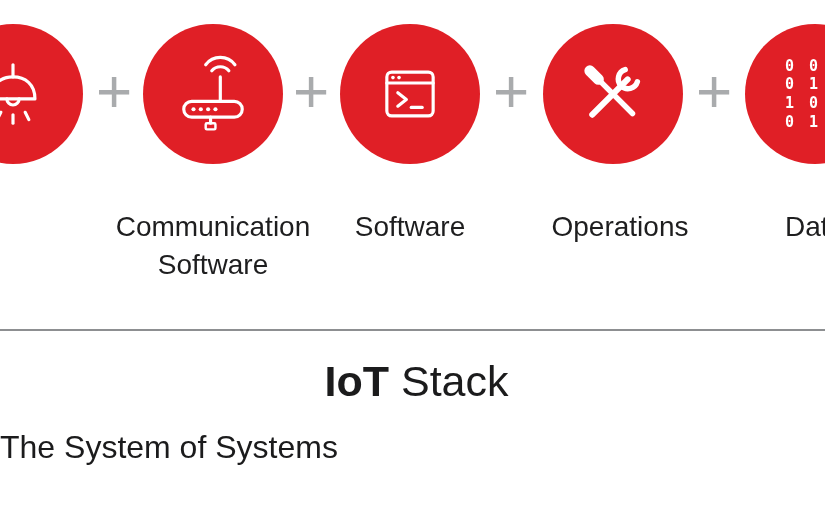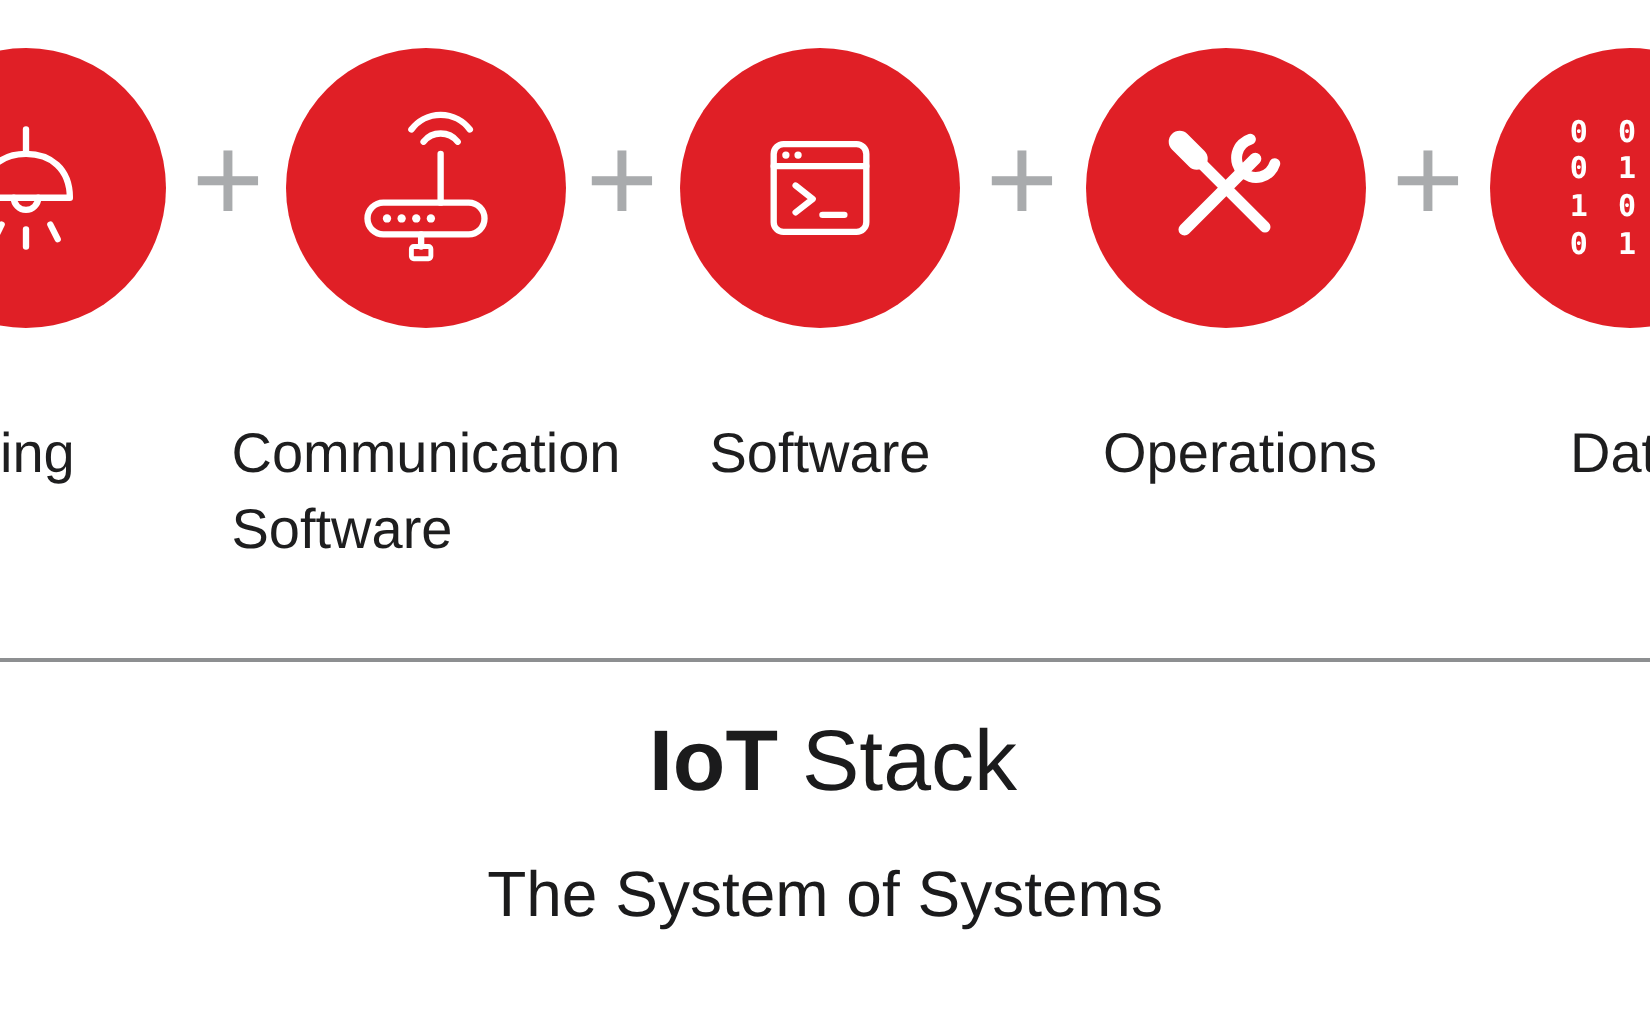--- a/index.html
+++ b/index.html
@@ -20,38 +20,38 @@
   .circle svg{width:78px;height:78px;display:block;}
   .plus{
     position:absolute;top:60px;
     transform:translateX(-50%);
     font-size:62px;font-weight:400;line-height:1;
     color:#a9abad;
   }
   .label{
     position:absolute;top:208px;
     font-size:28px;line-height:1.35;
-    color:#1e1e1f;text-align:left;white-space:nowrap;
+    color:#1e1e1f;text-align:center;white-space:nowrap;
   }
   .label.centered{transform:translateX(-50%);}
   .label.left-edge{left:0;text-align:left;}
   .divider{
     position:absolute;left:0;right:0;top:329px;
     height:2px;background:#8d8f91;border:none;margin:0;
   }
   .title{
     position:absolute;left:4px;width:100%;top:360px;
     text-align:center;font-size:43px;line-height:1;
     color:#1b1b1c;
   }
   .title .t-bold{font-weight:700;}
   .title .t-reg{font-weight:400;margin-left:12px;}
   .subtitle{
     position:absolute;left:0;width:100%;top:431px;
-    text-align:center;font-size:32px;font-weight:400;line-height:1;
+    font-size:32px;font-weight:400;line-height:1;
     color:#1b1b1c;
   }
   .binary{
     font-family:"DejaVu Sans Mono", monospace;
     color:#fff;font-size:15px;font-weight:700;
     line-height:1.25;letter-spacing:3px;text-align:center;
   }
   .icon-stroke{stroke:#fff;fill:none;stroke-width:2.6;stroke-linecap:round;stroke-linejoin:round;}
 </style>
 </head>
@@ -126,21 +126,20 @@
   <div class="circle" style="left:745px">
     <div class="binary">
       <div>0 0 1</div>
       <div>0 1 0</div>
       <div>1 0 1</div>
       <div>0 1 0</div>
     </div>
   </div>
 
   <div class="label left-edge">
-    <div>ing</div>
   </div>
 
   <div class="label centered" style="left:213px">
     <div>Communication</div>
     <div>Software</div>
   </div>
 
   <div class="label centered" style="left:620px">
     <div>Operations</div>
   </div>

